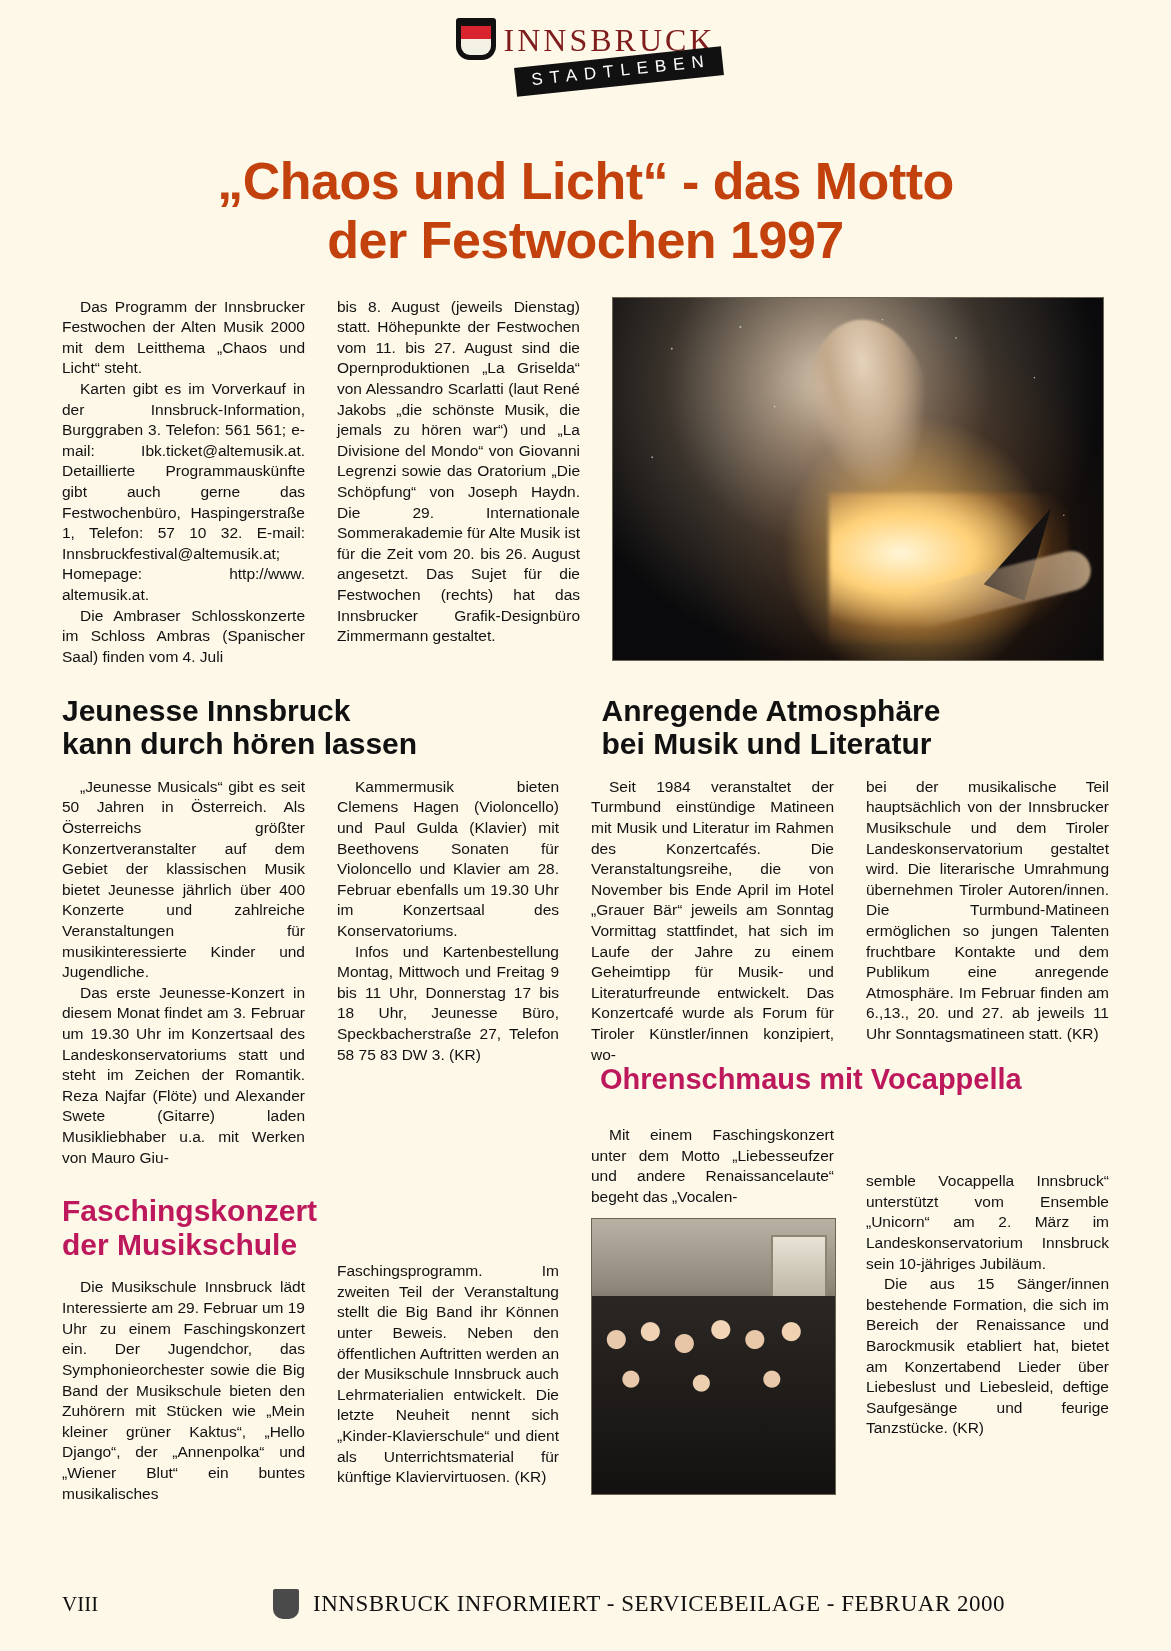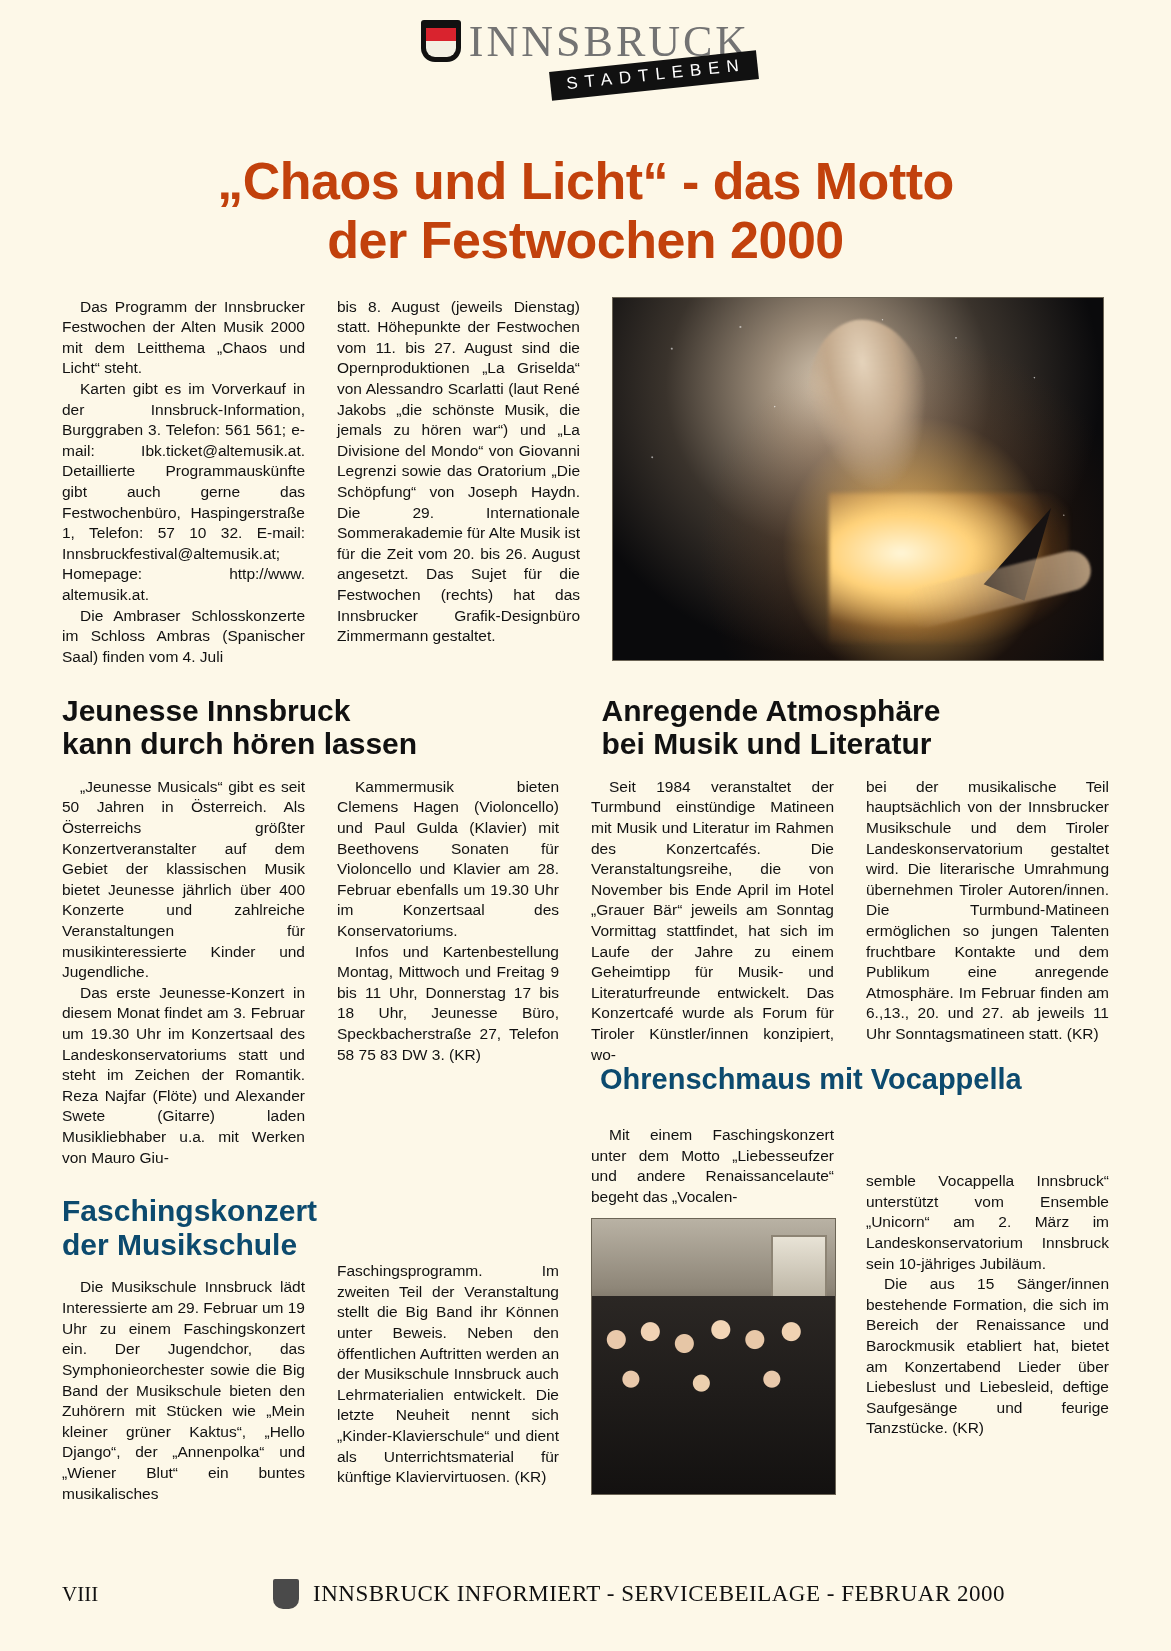--- a/index.html
+++ b/index.html
@@ -54,24 +54,24 @@
   }
   .crest::after {
     content: "";
     position: absolute;
     left: 5px; right: 5px; top: 21px; bottom: 5px;
     background: #f3f0e4;
     border-radius: 0 0 9px 9px;
   }
   .wordmark {
     font-family: "Liberation Serif", serif;
-    font-size: 44px;
+    font-size: 32px;
     letter-spacing: 3px;
     font-weight: 400;
-    color: #737373;
+    color: #7f1d1d;
     line-height: 1;
     padding-top: 2px;
   }
   .stadtleben {
     position: absolute;
     right: -8px;
     bottom: -26px;
     background: #111;
     color: #fff;
     font-size: 17px;
@@ -214,32 +214,32 @@
   
   h2.sec {
     font-size: 30px;
     line-height: 1.12;
     font-weight: bold;
     text-align: left;
     margin: 26px 0 16px 0;
     color: #111;
   }
   h2.sec.red {
-    color: #0c4a6e;
+    color: #be185d;
   }
   h2.sec.left {
     text-align: left;
   }
 
   
   .footer {
     position: absolute;
     left: 62px;
     right: 62px;
-    bottom: 42px;
+    bottom: 32px;
     display: flex;
     align-items: center;
   }
   .footer .folio {
     font-family: "Liberation Serif", serif;
     font-size: 21px;
     width: 180px;
   }
   .footer .crest-sm {
     width: 26px; height: 30px;
@@ -271,21 +271,21 @@
   <div class="masthead">
     <div class="masthead-inner">
       <div class="crest"></div>
       <div class="wordmark">INNSBRUCK</div>
       <div class="stadtleben">STADTLEBEN</div>
     </div>
   </div>
 
   <div class="headline">
     <div>„Chaos und Licht“ - das Motto</div>
-    <div>der Festwochen 2000</div>
+    <div>der Festwochen 1997</div>
   </div>
 
   <div class="cols">
     <div class="col stack">
       <p class="indent">Das Programm der Innsbrucker Festwochen der Alten Musik 2000 mit dem Leitthema „Chaos und Licht“ steht.</p>
       <p class="indent">Karten gibt es im Vorverkauf in der Innsbruck-Information, Burggraben 3. Telefon: 561 561; e-mail: Ibk.ticket@altemusik.at. Detaillierte Programmauskünfte gibt auch gerne das Festwochenbüro, Haspingerstraße 1, Telefon: 57 10 32. E-mail: Innsbruckfestival@altemusik.at; Homepage: http://www. altemusik.at.</p>
       <p class="indent">Die Ambraser Schlosskonzerte im Schloss Ambras (Spanischer Saal) finden vom 4. Juli</p>
     </div>
     <div class="col stack">
       <p>bis 8. August (jeweils Dienstag) statt. Höhepunkte der Festwochen vom 11. bis 27. August sind die Opernproduktionen „La Griselda“ von Alessandro Scarlatti (laut René Jakobs „die schönste Musik, die jemals zu hören war“) und „La Divisione del Mondo“ von Giovanni Legrenzi sowie das Oratorium „Die Schöpfung“ von Joseph Haydn. Die 29. Internationale Sommerakademie für Alte Musik ist für die Zeit vom 20. bis 26. August angesetzt. Das Sujet für die Festwochen (rechts) hat das Innsbrucker Grafik-Designbüro Zimmermann gestaltet.</p>

